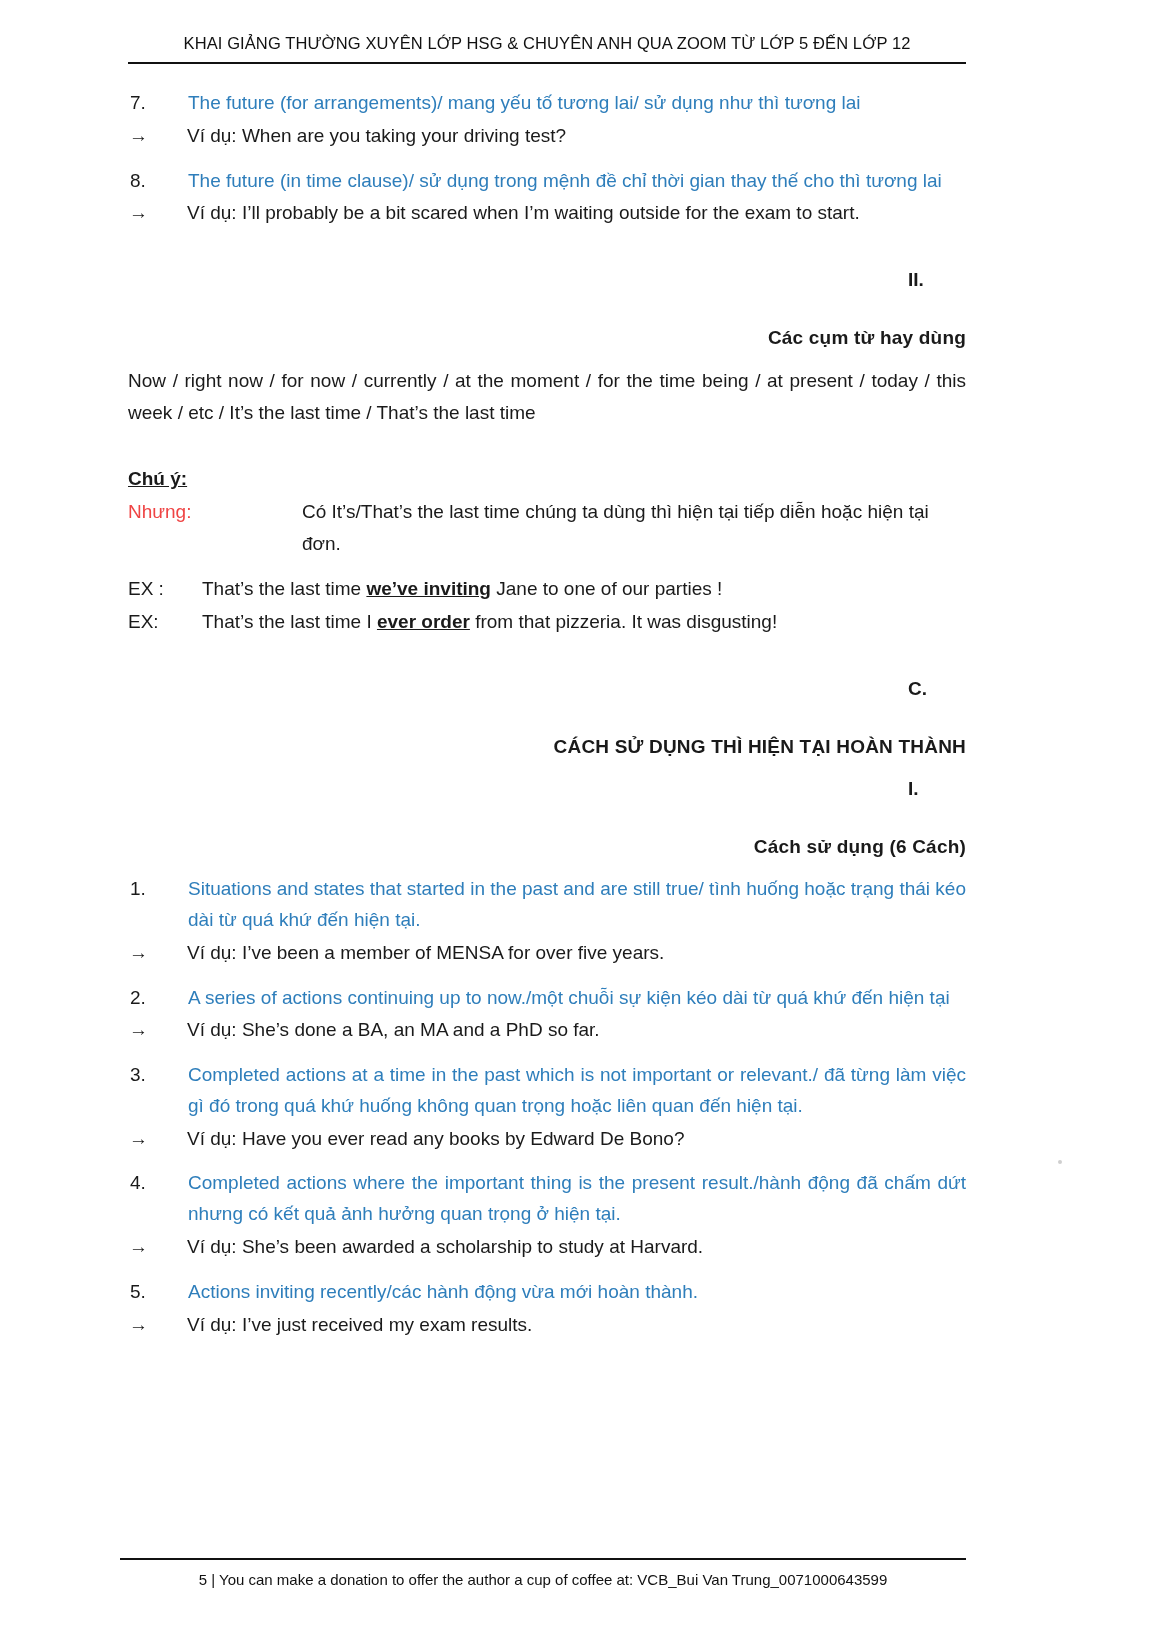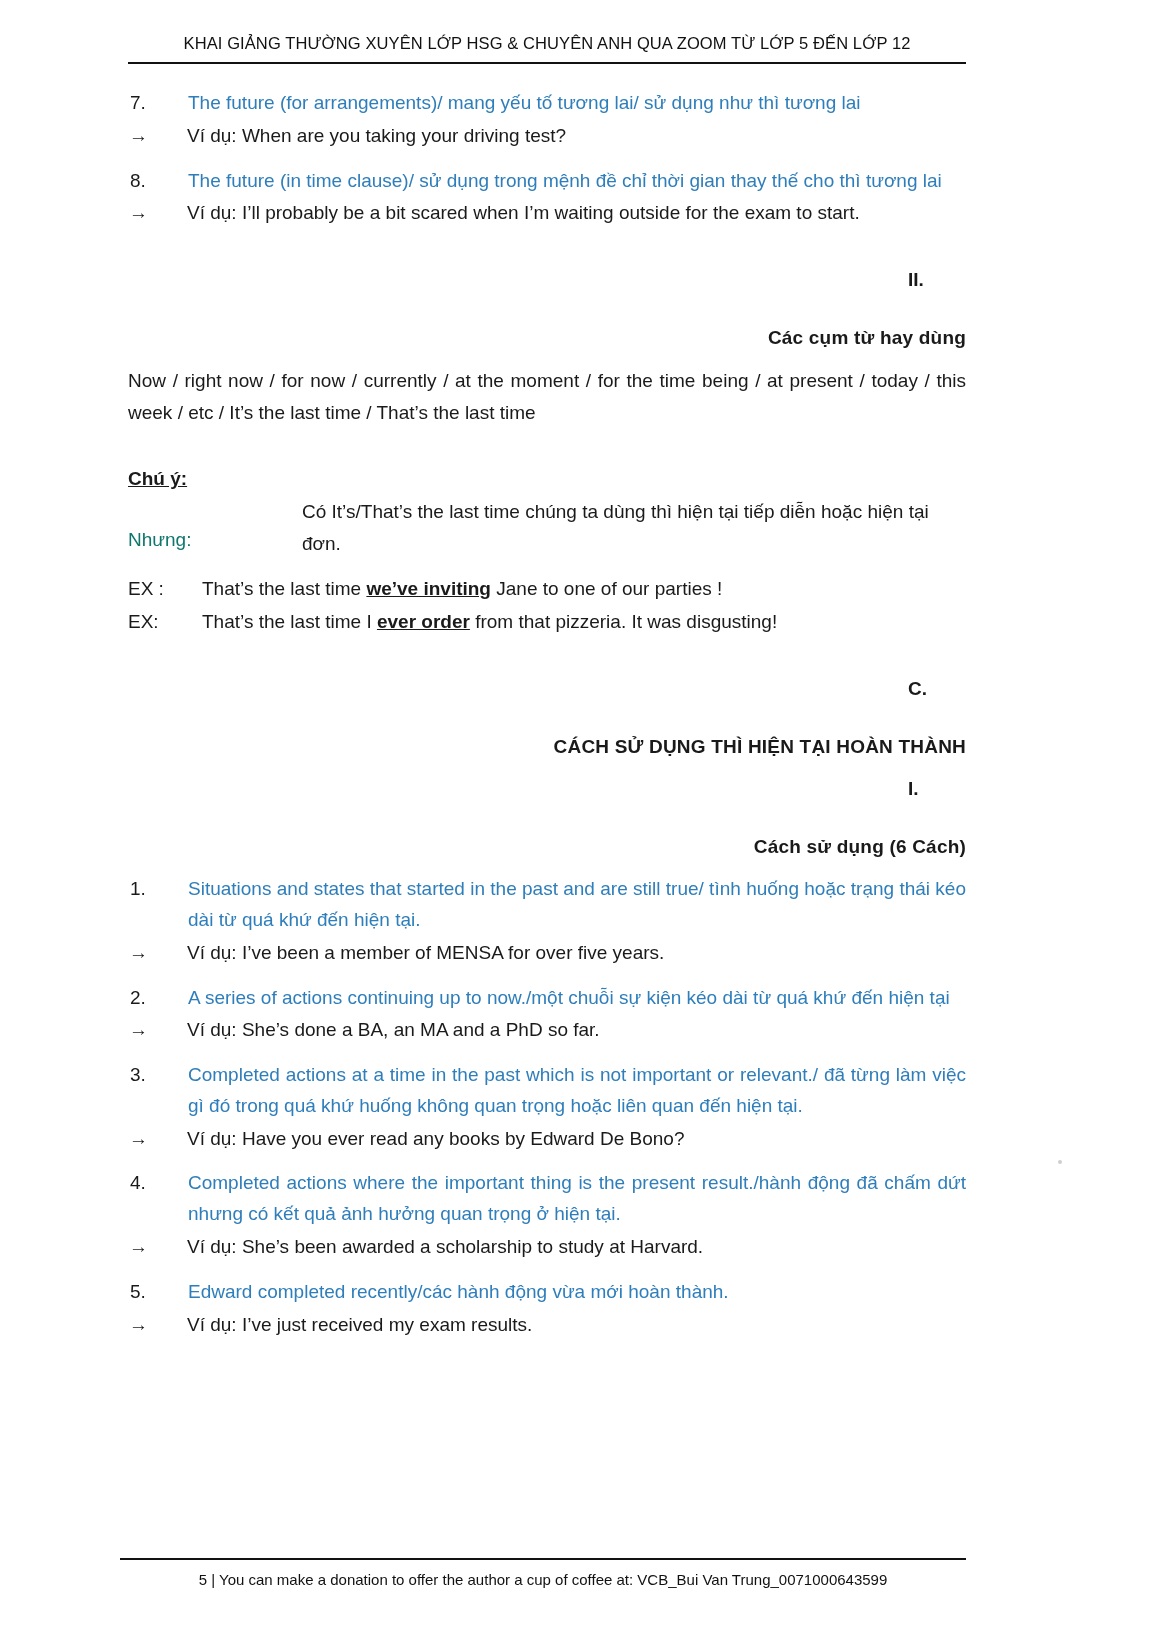--- a/index.html
+++ b/index.html
@@ -65,22 +65,21 @@
     flex: 1;
     font-size: 19px;
     line-height: 1.62;
     text-align: justify;
     text-justify: inter-word;
   }
   .blue {
     color: #2e7ebb;
   }
   .red {
-    color: #0f766e;
-    margin-top: 28px;
+    color: #ef4444;
   }
   .uline-bold {
     font-weight: bold;
     text-decoration: underline;
   }
   .spacer-lg { height: 34px; }
   .spacer-sm { height: 12px; }
 
   
   .heading-row {
@@ -292,21 +291,21 @@
     </div>
     <div class="row">
       <div class="marker arrow">→</div>
       <div class="text">Ví dụ: She’s been awarded a scholarship to study at Harvard.</div>
     </div>
 
     <div class="spacer-sm"></div>
 
     <div class="row">
       <div class="marker num">5.</div>
-      <div class="text blue">Edward completed recently/các hành động vừa mới hoàn thành.</div>
+      <div class="text blue">Actions inviting recently/các hành động vừa mới hoàn thành.</div>
     </div>
     <div class="row">
       <div class="marker arrow">→</div>
       <div class="text">Ví dụ: I’ve just received my exam results.</div>
     </div>
 
   </div>
 
   <div class="mark-dot"></div>
 

